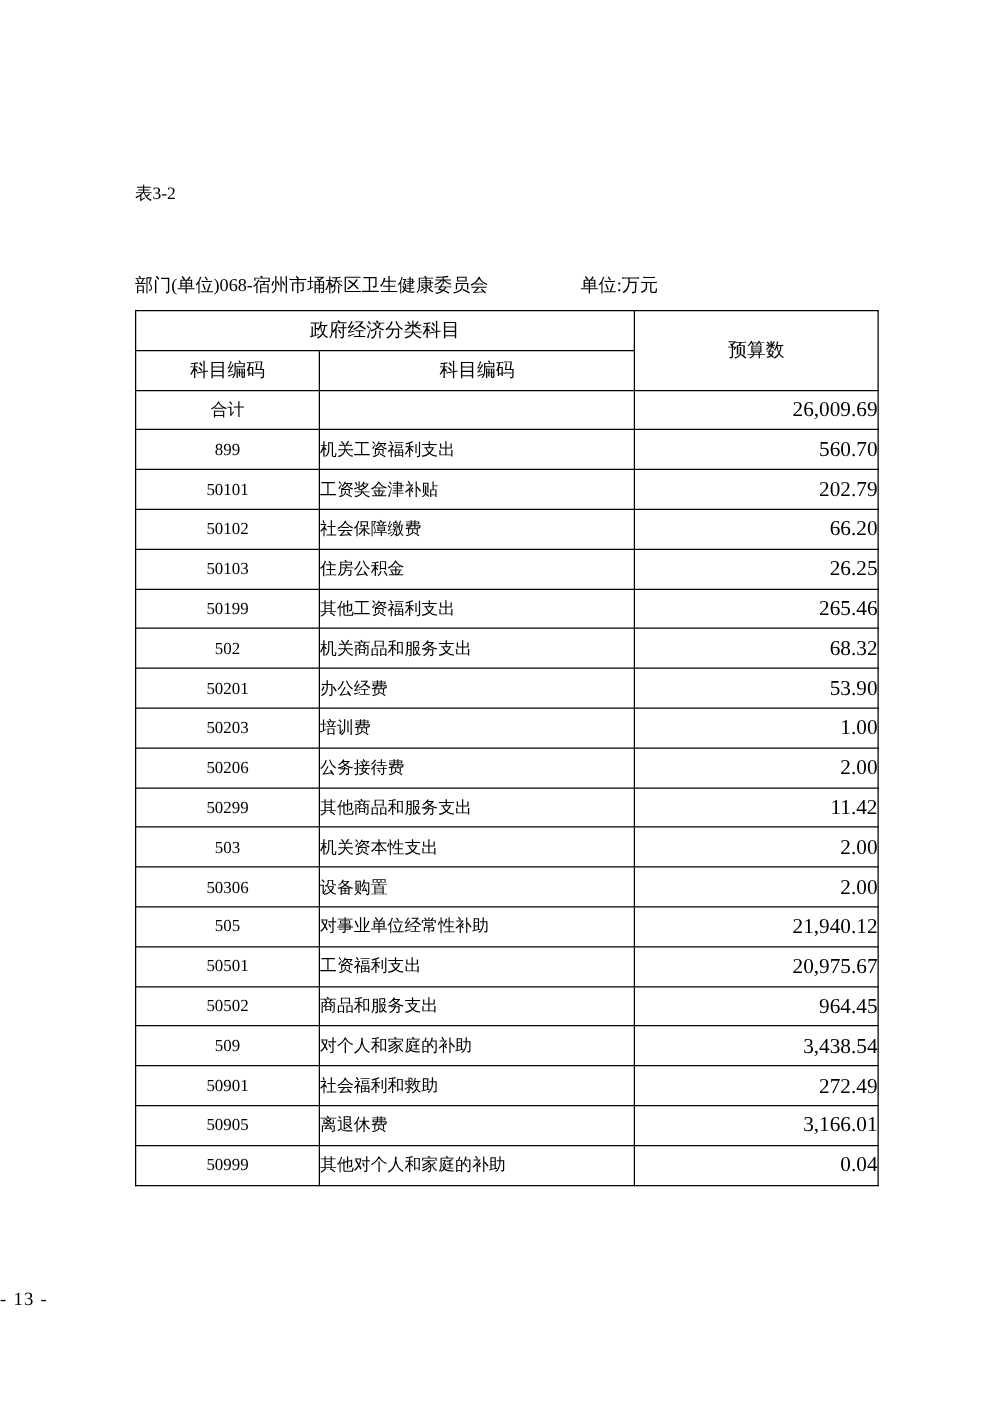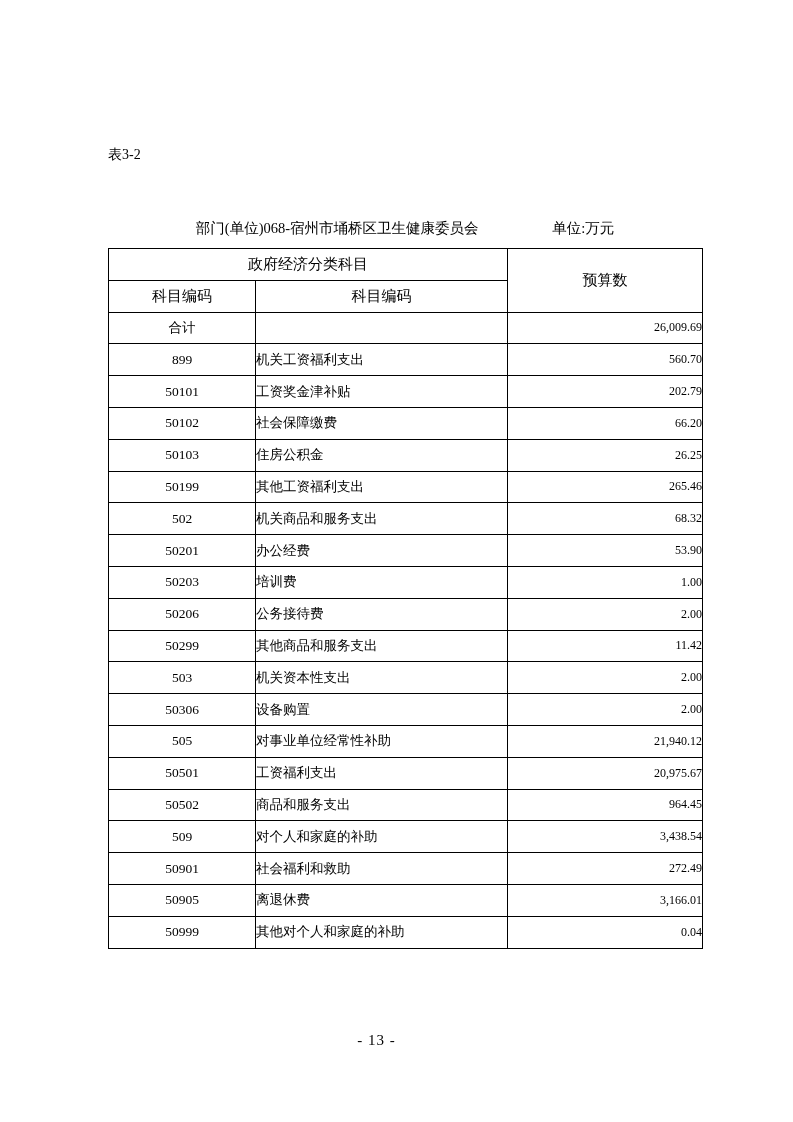--- a/index.html
+++ b/index.html
@@ -41,21 +41,20 @@
     font-family: "Liberation Serif", "DejaVu Serif", serif;
     letter-spacing: 1px;
   }
   .subline {
     position: absolute;
     left: 108px;
     top: 219px;
     width: 594px;
     font-size: 14.5px;
     font-family: "Liberation Serif", "DejaVu Serif", serif;
-    text-align: center;
   }
   .subline .dept {
     display: inline-block;
   }
   .subline .unit {
     display: inline-block;
     margin-left: 70px;
   }
   table.budget {
     position: absolute;
@@ -93,32 +92,31 @@
     font-size: 13.5px;
   }
   .cell-name {
     padding-left: 44px;
     text-align: left;
     font-size: 13.5px;
   }
   .cell-amount {
     padding-right: 10px;
     text-align: right;
-    font-size: 12px;
+    font-size: 17px;
     font-family: "Liberation Serif", "DejaVu Serif", serif;
   }
   .hdr-tall {
     height: 61.6px;
   }
   .page-number {
     position: absolute;
     left: 0;
     top: 1032px;
     width: 753px;
-    text-align: center;
     font-size: 15px;
     font-family: "Liberation Serif", "DejaVu Serif", serif;
     letter-spacing: 1px;
   }
 </style>
 </head>
 <body>
 
 <div class="page">
 

